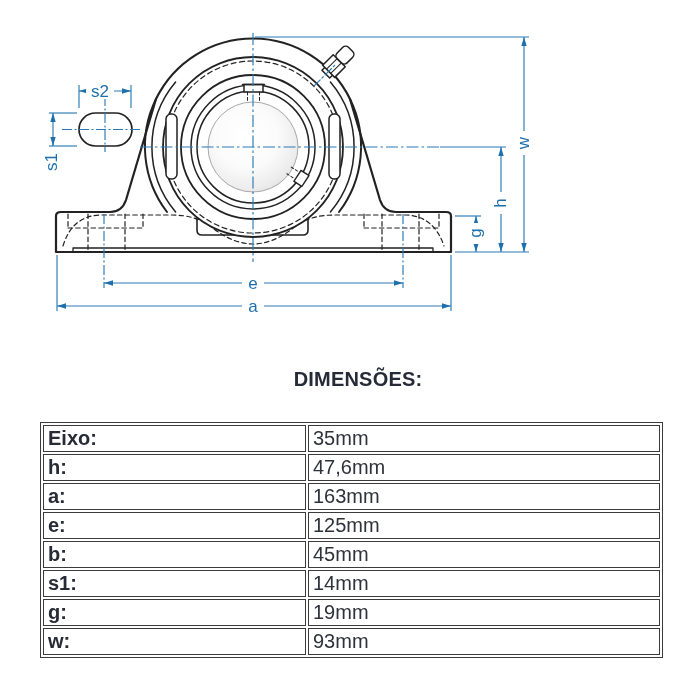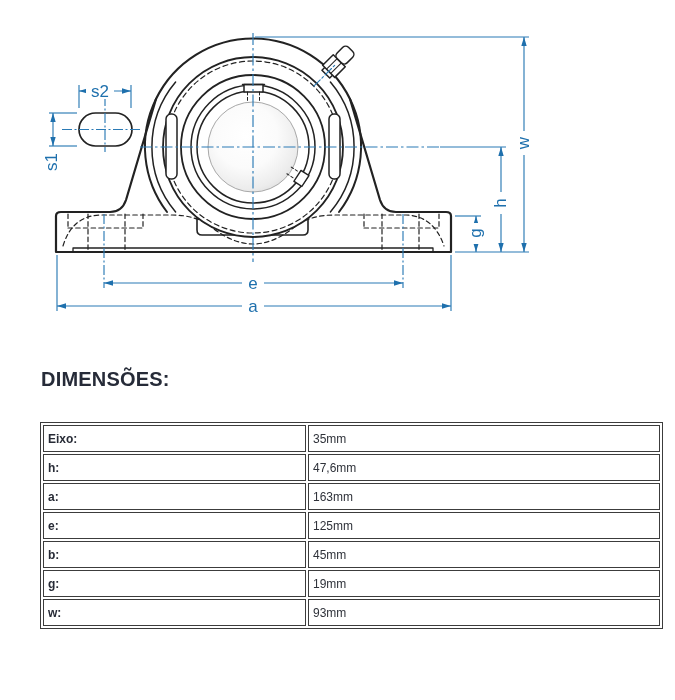--- a/index.html
+++ b/index.html
@@ -1,22 +1,22 @@
 <!DOCTYPE html>
 <html><head>
 <meta charset="utf-8">
 <style>
   html,body{margin:0;padding:0;background:#ffffff;}
   .page{width:675px;height:700px;background:#fff;overflow:hidden;font-family:"Liberation Sans",sans-serif;}
   .diagram-wrap{width:569px;height:345px;}
   svg text{font-family:"Liberation Sans",sans-serif;}
   .dimtxt{font-size:17px;fill:#1e70ad;}
-  h2.sec-title{margin:23px 0 0 41px;font-size:20px;font-weight:bold;color:#262b38;letter-spacing:.2px;}
+  h2.sec-title{margin:23px 0 0 41px;font-size:20px;font-weight:bold;color:#262b38;letter-spacing:.2px;text-align:center;}
   table.dims{border-collapse:separate;border-spacing:2px;border:1px solid #3c3c3c;width:623px;margin:31px 0 0 40px;background:#fff;}
-  table.dims td{border:1px solid #3c3c3c;height:25px;padding:0 2px 0 4px;font-size:12px;color:#2f323a;vertical-align:middle;background:#fff;}
+  table.dims td{border:1px solid #3c3c3c;height:25px;padding:0 2px 0 4px;font-size:20px;color:#2f323a;vertical-align:middle;background:#fff;}
   table.dims td.k{font-weight:bold;width:255px;color:#272b36;}
 </style>
 </head>
 <body>
 
 <div class="page">
 
   <div class="diagram-wrap">
     <svg width="675" height="345" viewBox="0 0 675 345">
       <defs>
@@ -185,20 +185,24 @@
         </tr>
         <tr>
           <td class="k">e:</td>
           <td>125mm</td>
         </tr>
         <tr>
           <td class="k">b:</td>
           <td>45mm</td>
         </tr>
         <tr>
+          <td class="k">s1:</td>
+          <td>14mm</td>
+        </tr>
+        <tr>
           <td class="k">g:</td>
           <td>19mm</td>
         </tr>
         <tr>
           <td class="k">w:</td>
           <td>93mm</td>
         </tr>
       </tbody>
   </table>
 

